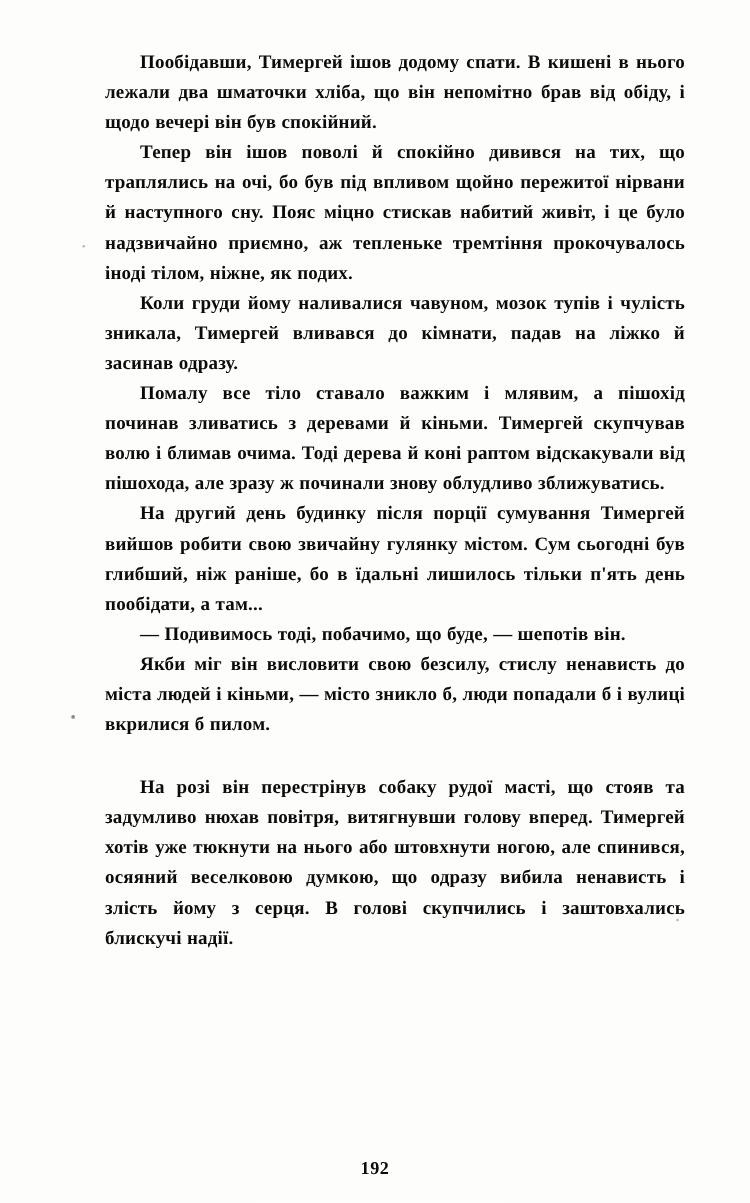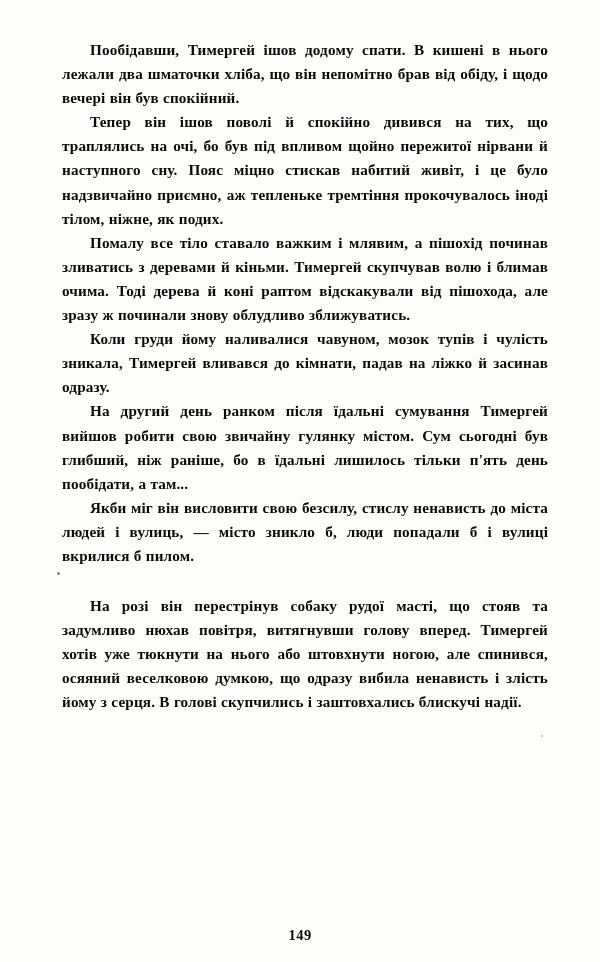--- a/index.html
+++ b/index.html
@@ -12,21 +12,21 @@
     background: #ffffff;
     font-family: "Liberation Serif", serif;
     color: #0b0b0b;
     overflow: hidden;
   }
   .page {
     position: relative;
     width: 600px;
     height: 962px;
     box-sizing: border-box;
-    padding: 38px 52px 0 62px;
+    padding: 38px 52px 0 84px;
     background: #fdfdfb;
   }
   .textblock {
     font-size: 15.2px;
     line-height: 24.1px;
     text-align: justify;
     text-justify: inter-word;
     letter-spacing: 0.15px;
     word-spacing: 0.3px;
     font-weight: 600;
@@ -60,31 +60,32 @@
   .sp3 { left: 541px; top: 735px; width: 2px; height: 2px; opacity:.35; }
 </style>
 </head>
 <body>
 
 <div class="page">
 
   <div class="textblock">
     <p>Пообідавши, Тимергей ішов додому спати. В кишені в нього лежали два шматочки хліба, що він непомітно брав від обіду, і щодо вечері він був спокійний.</p>
     <p>Тепер він ішов поволі й спокійно дивився на тих, що траплялись на очі, бо був під впливом щойно пережитої нірвани й наступного сну. Пояс міцно стискав набитий живіт, і це було надзвичайно приємно, аж тепленьке тремтіння прокочувалось іноді тілом, ніжне, як подих.</p>
+    <p>Коли груди йому наливалися чавуном, мозок тупів і чулість зникала, Тимергей вливався до кімнати, падав на ліжко й засинав одразу.</p>
     <p>Помалу все тіло ставало важким і млявим, а пішохід починав зливатись з деревами й кіньми. Тимергей скупчував волю і блимав очима. Тоді дерева й коні раптом відскакували від пішохода, але зразу ж починали знову облудливо зближуватись.</p>
-    <p>Коли груди йому наливалися чавуном, мозок тупів і чулість зникала, Тимергей вливався до кімнати, падав на ліжко й засинав одразу.</p>
-    <p>На другий день ранком після їдальні сумування Тимергей вийшов робити свою звичайну гулянку містом. Сум сьогодні був глибший, ніж раніше, бо в їдальні лишилось тільки п'ять день пообідати, а там...</p>
-    <p>Якби міг він висловити свою безсилу, стислу ненависть до міста людей і вулиць, — місто зникло б, люди попадали б і вулиці вкрилися б пилом.</p>
+    <p>На другий день будинку після порції сумування Тимергей вийшов робити свою звичайну гулянку містом. Сум сьогодні був глибший, ніж раніше, бо в їдальні лишилось тільки п'ять день пообідати, а там...</p>
+    <p>— Подивимось тоді, побачимо, що буде, — шепотів він.</p>
+    <p>Якби міг він висловити свою безсилу, стислу ненависть до міста людей і кіньми, — місто зникло б, люди попадали б і вулиці вкрилися б пилом.</p>
   </div>
 
   <div class="gap"></div>
 
   <div class="textblock">
     <p>На розі він перестрінув собаку рудої масті, що стояв та задумливо нюхав повітря, витягнувши голову вперед. Тимергей хотів уже тюкнути на нього або штовхнути ногою, але спинився, осяяний веселковою думкою, що одразу вибила ненависть і злість йому з серця. В голові скупчились і заштовхались блискучі надії.</p>
 
   </div>
 
   <div class="speck sp1"></div>
   <div class="speck sp2"></div>
   <div class="speck sp3"></div>
 
-  <div class="pagenum">149</div>
+  <div class="pagenum">192</div>
 </div>
 
 </body></html>

